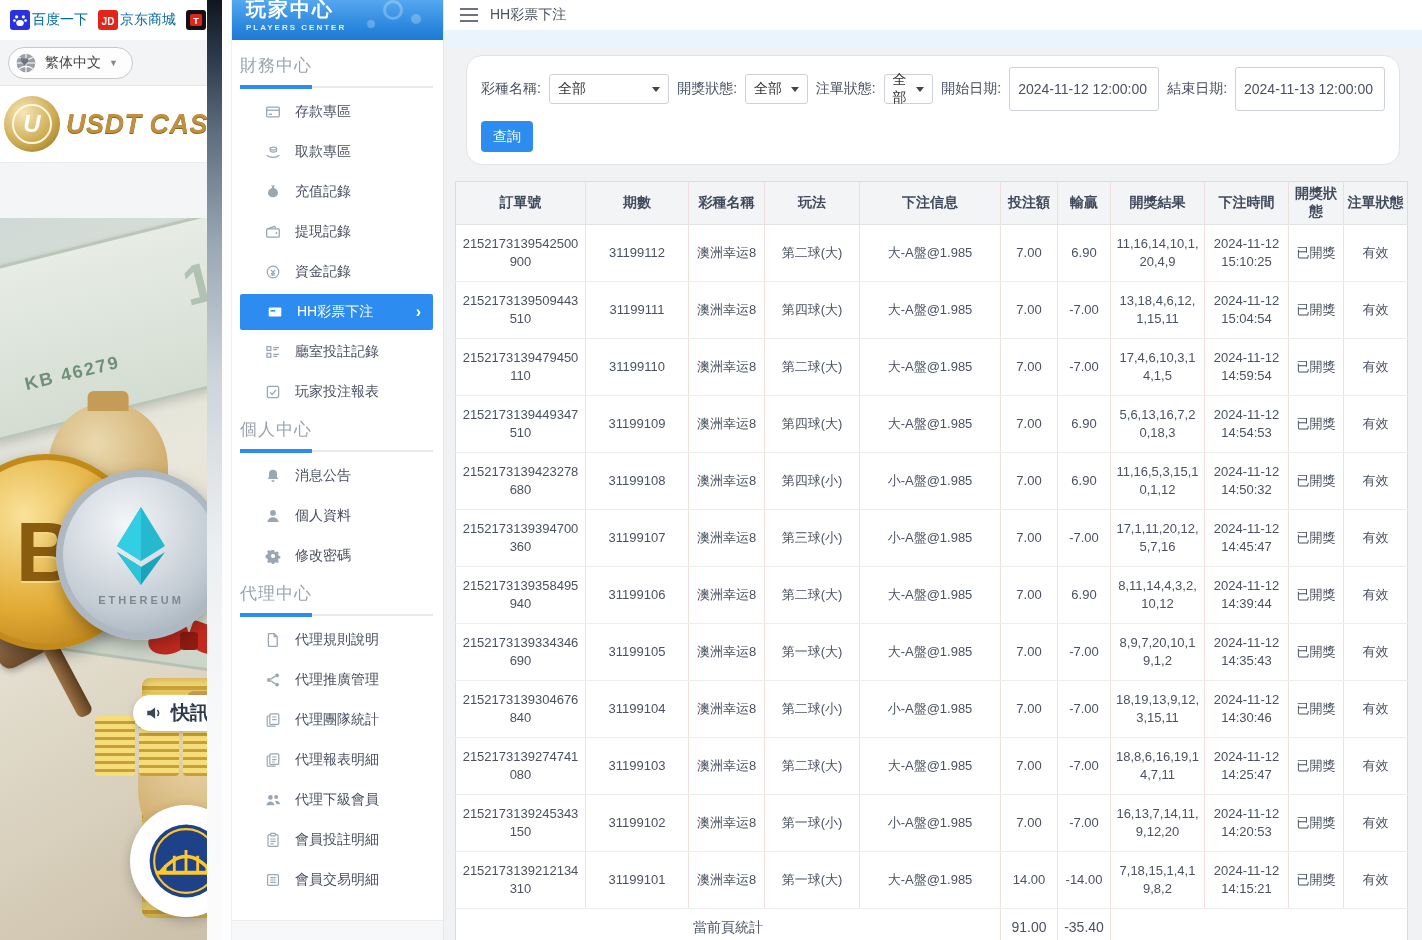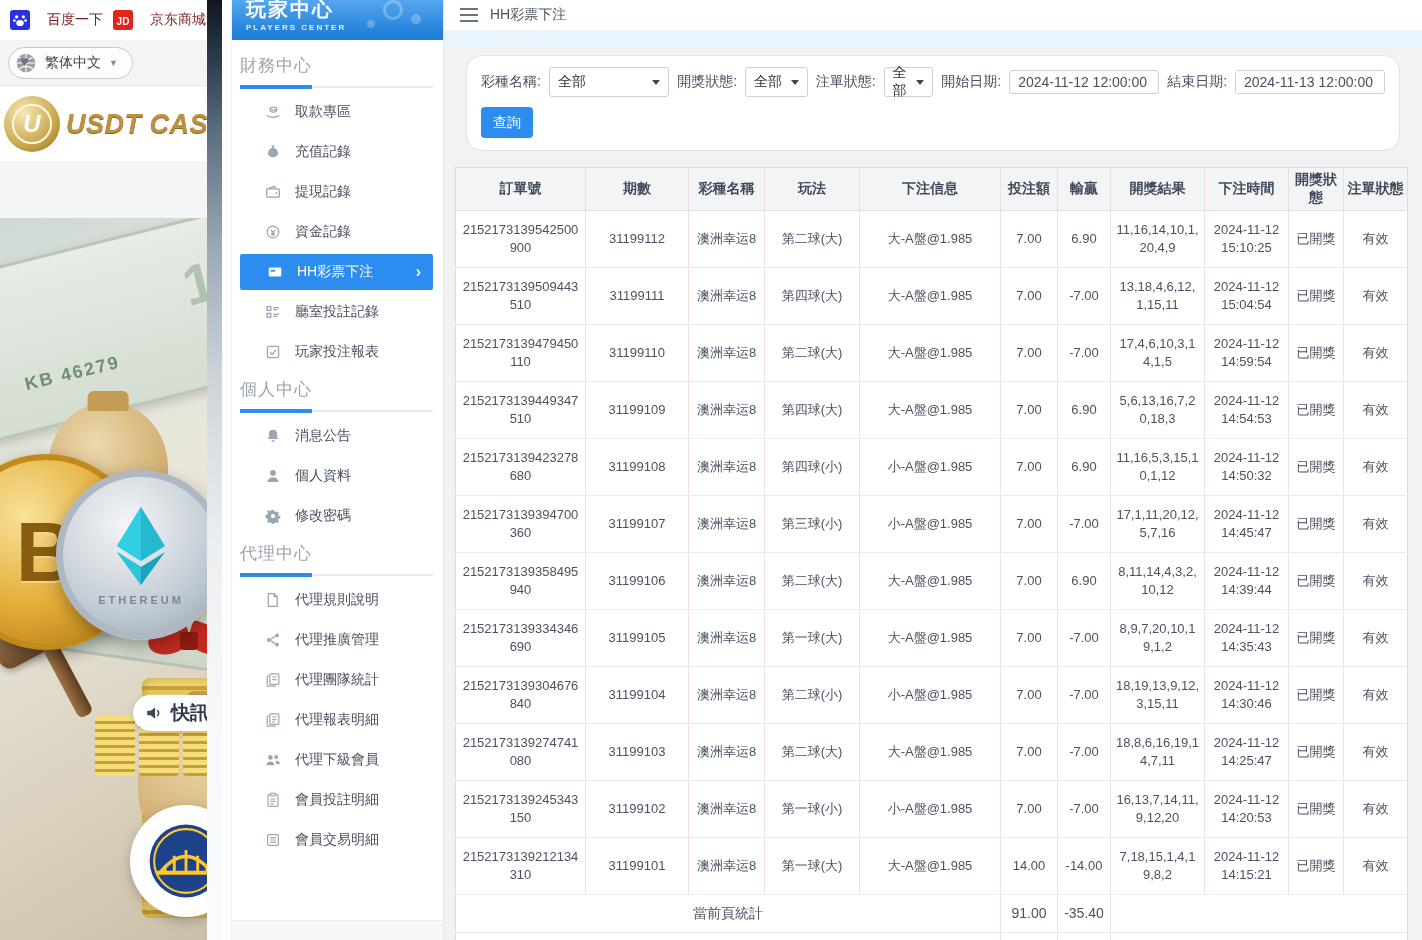--- a/index.html
+++ b/index.html
@@ -3,21 +3,21 @@
 <meta charset="utf-8">
 <style>
   * { margin:0; padding:0; box-sizing:border-box; }
   html,body { width:1422px; height:940px; overflow:hidden; }
   body { font-family:"Liberation Sans","DejaVu Sans",sans-serif; background:#fff; position:relative; }
   .stage { position:relative; width:1422px; height:940px; overflow:hidden; }
 
   
   .left-page { position:absolute; left:0; top:0; width:232px; height:940px; overflow:hidden; background:#fff; z-index:1; }
   .bookmarks { height:40px; background:#fff; display:flex; align-items:center; gap:10px; padding:0 10px; }
-  .bm { display:flex; align-items:center; gap:17px; font-size:14px; color:#7f1d1d; cursor:pointer; white-space:nowrap; }
+  .bm { display:flex; align-items:center; gap:2px; font-size:14px; color:#0369a1; cursor:pointer; white-space:nowrap; }
   .bm svg { width:20px; height:20px; display:block; }
   .lang-bar { height:46px; background:#f3f4f5; border-bottom:1px solid #e7e7e7; display:flex; align-items:center; padding:0 8px; }
   .lang-pill { display:inline-flex; align-items:center; gap:8px; background:#fdfdfd; border:1px solid #c9c9c9; border-radius:16px; height:32px; padding:0 14px 0 6px; font-size:14px; color:#444; cursor:pointer; }
   .lang-pill .caret { font-size:9px; color:#888; }
   .logo-row { height:76px; background:#fff; display:flex; align-items:center; padding:0 4px; gap:6px; }
   .coin-u { width:56px; height:56px; border-radius:50%; background:radial-gradient(circle at 35% 30%, #f7e7b6, #caa84e 60%, #8d6b1e); display:flex; align-items:center; justify-content:center; flex:0 0 auto; }
   .coin-u .u { width:40px; height:40px; border-radius:50%; border:2px solid #fff8e0; color:#fff; font-weight:bold; font-size:24px; display:flex; align-items:center; justify-content:center; font-style:italic; }
   .logo-text { font-size:27px; font-weight:bold; font-style:italic; color:#bf9040; letter-spacing:0.5px; white-space:nowrap; text-shadow:0 1px 0 #8a6420; }
   .gray-strip { height:56px; background:#f4f5f6; border-top:1px solid #ececec; }
 
@@ -89,21 +89,21 @@
   .hamburger i { height:2px; background:#6b7280; display:block; }
   .page-title { font-size:14px; color:#4a5260; }
   .subbar { height:17px; background:#e9f4fc; }
 
   .filter-card { margin:8px 22px 0 22px; background:#fff; border:1px solid #e3e3e3; border-radius:16px; padding:11px 14px 12px 14px; }
   .filter-row { display:flex; align-items:center; gap:8px; flex-wrap:nowrap; }
   .f-label { font-size:14px; color:#495060; white-space:nowrap; }
   .sel { display:inline-flex; align-items:center; justify-content:space-between; height:30px; border:1px solid #cdd2d8; border-radius:3px; background:#fff; padding:0 8px; font-size:14px; color:#333; cursor:pointer; gap:8px; }
   .sel .chev { width:0; height:0; border-left:4.5px solid transparent; border-right:4.5px solid transparent; border-top:5.5px solid #444; }
   .sel-lottery { width:128px; } .sel-draw { width:66px; } .sel-order { width:52px; }
-  .inp { height:24px; border:1px solid #cdd2d8; border-radius:3px; background:#fff; padding:0 8px; font-size:14px; color:#495060; width:150px; font-family:inherit; }
+  .inp { height:44px; border:1px solid #cdd2d8; border-radius:3px; background:#fff; padding:0 8px; font-size:14px; color:#495060; width:150px; font-family:inherit; }
   .btn-search { margin-top:10px; height:31px; min-width:52px; padding:0 1px; background:#2d8cf0; color:#fff; border:none; border-radius:4px; font-size:14px; cursor:pointer; font-family:inherit; }
 
   .bet-table { margin:16px 15px 0 11px; border-collapse:collapse; table-layout:fixed; width:952px; background:#fff; border:1px solid #dcdcdc; }
   .bet-table th { background:#f3f4f5; font-size:14px; font-weight:bold; color:#404a5c; height:43px; border-right:1px solid #f0dcdc; border-bottom:1px solid #e2e2e2; text-align:center; padding:2px; }
   .bet-table th:last-child { border-right:none; }
   .bet-table td { font-size:13px; color:#4a5260; text-align:center; height:57px; border-right:1px solid #f4dede; border-bottom:1px solid #ececec; padding:3px 4px; word-break:break-all; line-height:1.35; background:#fff; }
   .bet-table td:last-child { border-right:none; }
   .bet-table tr.sum td { height:38px; font-size:14px;margin-left:8px; }
   .bet-table tr.sum td.lbl { font-size:14px; color:#4a5260; }
   .bet-table tr.sum td.rest { border-right:none; }
@@ -228,20 +228,31 @@
           <i class="d2"></i>
           <i class="d3"></i>
         </div>
     </div>
     <div class="sb-body">
       <div class="sec-head">財務中心</div>
       <div class="sec-line">
           <i></i>
         </div>
       <ul class="menu">
+  <li class="menu-item">
+    <span class="mi-icon">
+              <svg viewBox="0 0 16 16" fill="none" stroke="currentColor" stroke-width="1.3">
+                <rect x="1.7" y="3.2" width="12.6" height="9.6" rx="1"></rect>
+                <line x1="1.7" y1="6.2" x2="14.3" y2="6.2"></line>
+                <line x1="3.8" y1="10.3" x2="7" y2="10.3"></line>
+              </svg>
+            </span>
+    <span>存款專區</span>
+
+  </li>
 
   <li class="menu-item">
     <span class="mi-icon">
               <svg viewBox="0 0 16 16" fill="none" stroke="currentColor" stroke-width="1.2">
                 <ellipse cx="8.4" cy="4.6" rx="3.2" ry="1.5"></ellipse>
                 <path d="M5.2 4.6v2c0 .8 1.5 1.5 3.2 1.5s3.2-.7 3.2-1.5v-2"></path>
                 <path d="M1.6 11.2c2.2 1.6 4.3 2.2 6.4 2.2 2.1 0 4.2-.6 6.4-2.2"></path>
               </svg>
             </span>
     <span>取款專區</span>

